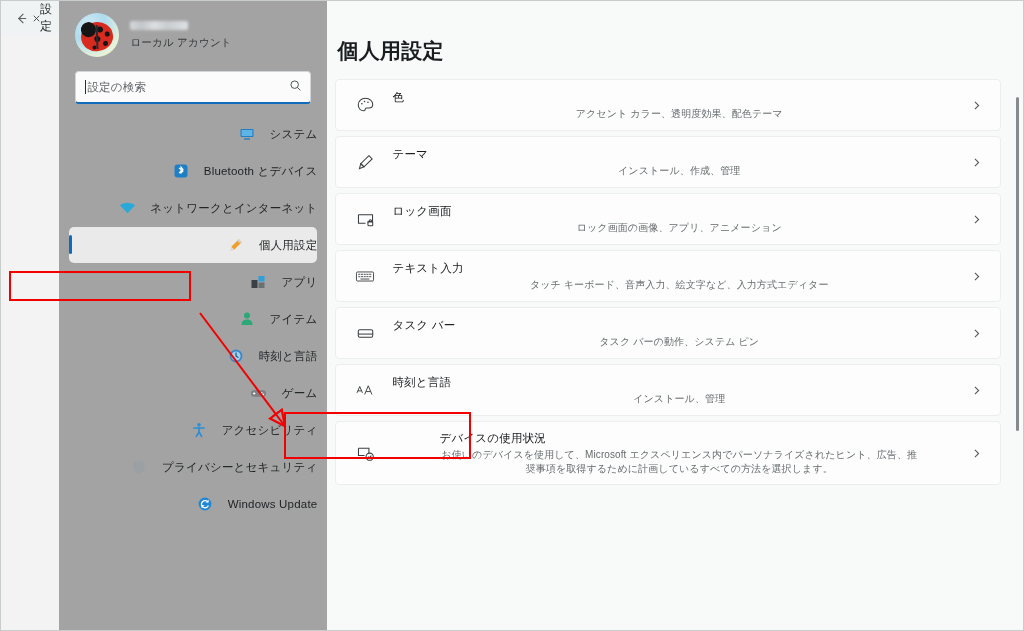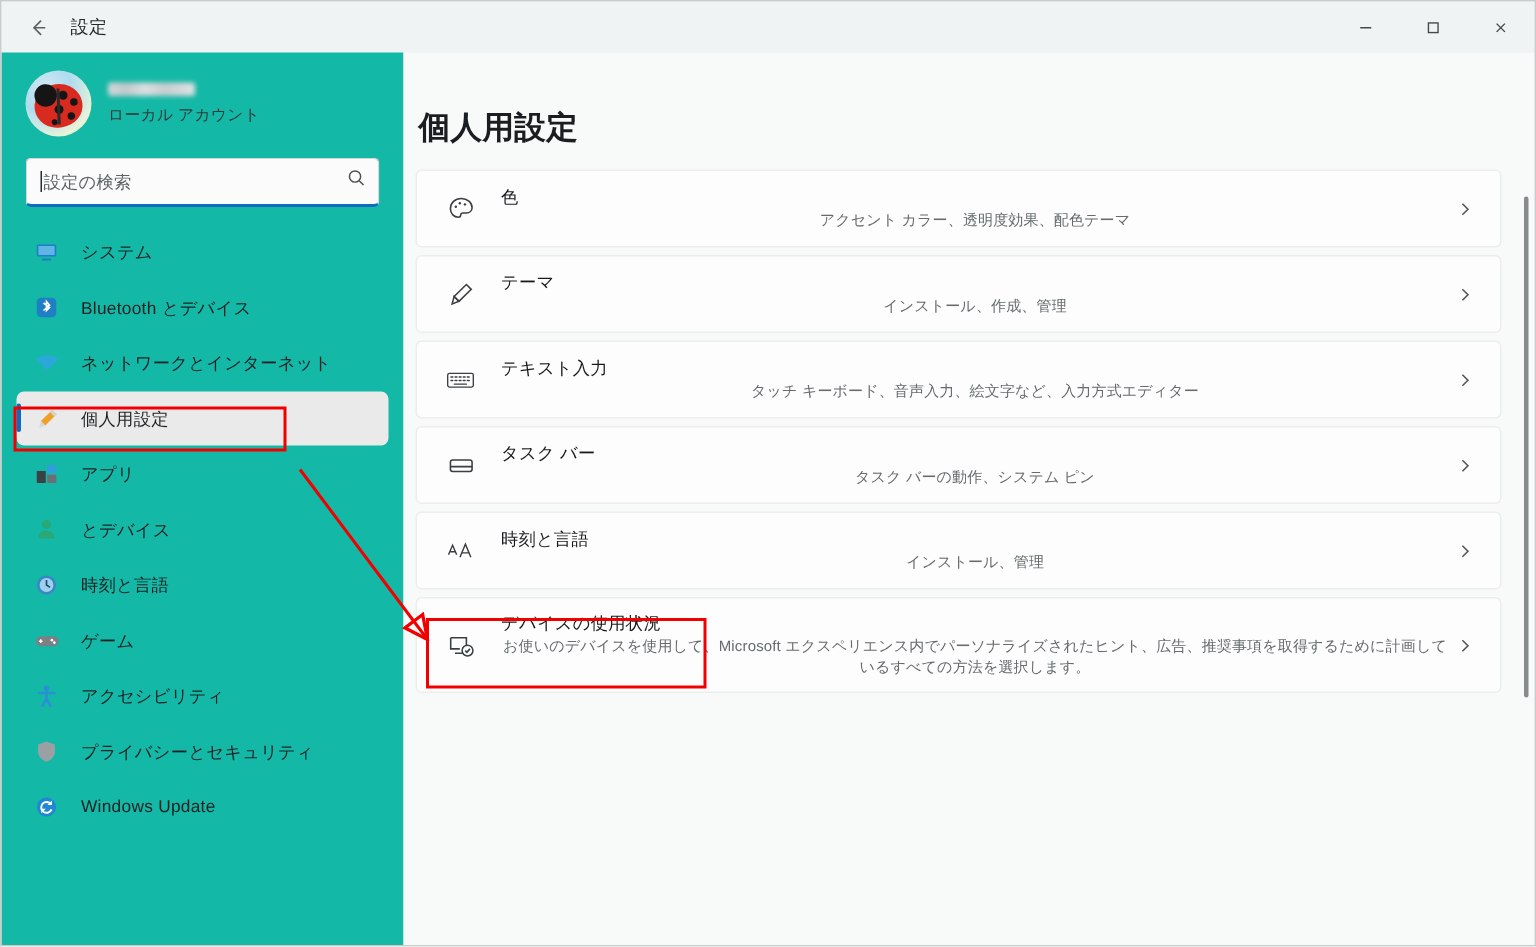--- a/index.html
+++ b/index.html
@@ -7,21 +7,21 @@
     width: 1024px; height: 631px;
     font-family: "Liberation Sans", "DejaVu Sans", sans-serif;
     overflow: hidden;
     background: #eef2f1;
   }
   .window {
     position: relative;
     width: 1024px; height: 631px;
     background: #f3f3f3;
     border: 1px solid #c8cdcc;
-    display: flex; flex-direction: column;
+    display: flex; flex-direction: row;
     overflow: hidden;
   }
   
   .titlebar {
     height: 34px; flex: 0 0 34px;
     background: #eff3f3;
     display: flex; align-items: center;
     position: relative;
   }
   .back-btn {
@@ -42,21 +42,21 @@
     display: flex; align-items: center; justify-content: center;
     font-size: 11px; color: #44494b;
   }
   .win-btn svg { stroke: #44494b; }
   .win-btn.close svg { stroke: #3d4244; }
   
   .body-split { flex: 1; display: flex; min-height: 0; }
   
   .sidebar {
     width: 268px; flex: 0 0 268px;
-    background: #14b8a6;
+    background: #a3a3a3;
     padding: 0 0 0 0;
     display: flex; flex-direction: column;
     position: relative;
   }
   .profile {
     display: flex; align-items: center;
     padding: 12px 0 10px 16px;
     height: 66px;
   }
   .avatar {
@@ -105,21 +105,21 @@
   }
   .caret {
     width: 1px; height: 14px; background: #2a2d2f; margin-right: 1px;
   }
   .search-ph { font-size: 11.5px; color: #5d6264; flex: 1; letter-spacing: .2px; }
   .search-icon svg { stroke: #4a4f51; }
   .nav { flex: 1; padding: 0 10px 0 10px; overflow: hidden; }
   .nav-item {
     height: 36px; display: flex; align-items: center;
     border-radius: 5px; padding-left: 10px;
-    position: relative; margin-bottom: 1px;
+    position: relative; margin-bottom: 1px; justify-content: flex-end;
   }
   .nav-item.active { background: #eaeaea; }
   .nav-item.active::before {
     content: ""; position: absolute; left: 0px; top: 8px;
     width: 3px; height: 19px; border-radius: 2px; background: #0f6cbd;
   }
   .nav-icon {
     width: 20px; height: 20px; margin-right: 13px;
     display: flex; align-items: center; justify-content: center;
     flex: 0 0 20px;
@@ -141,21 +141,21 @@
   .card {
     background: #fdfdfd;
     border: 1px solid #eceeed;
     border-radius: 4px;
     height: 52px;
     display: flex; align-items: center;
     padding: 0 14px 0 16px;
     margin-bottom: 5px;
     position: relative;
   }
-  .card.tall { height: 64px; align-items: center; }
+  .card.tall { height: 64px; align-items: center; gap: 47px; }
   .card-icon {
     width: 26px; flex: 0 0 26px; height: 24px;
     display: flex; align-items: center; justify-content: center;
     margin-right: 14px;
   }
   .card-icon svg { stroke: #3b3f41; }
   .card-text { flex: 1; min-width: 0; }
   .card-title {
     font-size: 11.5px; color: #17191b; margin-bottom: 2px; letter-spacing: .2px;
   }
@@ -297,21 +297,21 @@
           <span class="nav-label">アプリ</span>
         </div>
 
         <div class="nav-item">
           <span class="nav-icon">
             <svg width="16" height="16" viewBox="0 0 16 16">
                 <circle cx="8" cy="4.6" r="3" fill="#2aa877"></circle>
                 <path d="M2.5 14 C2.5 10.4 5 8.6 8 8.6 C11 8.6 13.5 10.4 13.5 14 Z" fill="#2aa877"></path>
               </svg>
           </span>
-          <span class="nav-label">とデバイス</span>
+          <span class="nav-label">アイテム</span>
         </div>
 
         <div class="nav-item">
           <span class="nav-icon">
             <svg width="16" height="16" viewBox="0 0 16 16">
                 <circle cx="8" cy="8" r="6.4" fill="#3a87c8"></circle>
                 <circle cx="8" cy="8" r="4.6" fill="#9ed0ee"></circle>
                 <path d="M8 4.6 V8 L10.4 9.6" stroke="#1d4a70" stroke-width="1.1" fill="none"></path>
               </svg>
           </span>
@@ -399,20 +399,39 @@
             <div class="card-title">テーマ</div>
             <div class="card-sub">インストール、作成、管理</div>
           </div>
           <span class="chevron">
             <svg width="11" height="11" viewBox="0 0 12 12" fill="none" stroke-width="1.2">
                 <path d="M4.3 2 L8.3 6 L4.3 10"></path>
               </svg>
           </span>
         </div>
 
+        <div class="card">
+          <span class="card-icon">
+            <svg width="19" height="19" viewBox="0 0 20 20" fill="none" stroke-width="1.1">
+              <path d="M2.6 5 H17.4 V12.6 H12"></path>
+              <path d="M2.6 5 V14 H10"></path>
+              <rect x="12.6" y="12" width="5" height="4.6" rx=".8"></rect>
+              <path d="M14 12 V10.8 A1.6 1.6 0 0 1 16.2 10.8 V12"></path>
+            </svg>
+          </span>
+          <div class="card-text">
+            <div class="card-title">ロック画面</div>
+            <div class="card-sub">ロック画面の画像、アプリ、アニメーション</div>
+          </div>
+          <span class="chevron">
+            <svg width="11" height="11" viewBox="0 0 12 12" fill="none" stroke-width="1.2">
+                <path d="M4.3 2 L8.3 6 L4.3 10"></path>
+              </svg>
+          </span>
+        </div>
 
         <div class="card">
           <span class="card-icon">
             <svg width="20" height="19" viewBox="0 0 22 20" fill="none" stroke-width="1">
               <rect x="1.6" y="5" width="18.8" height="10" rx="1.3"></rect>
               <path d="M4 7.6h1.4M7 7.6h1.4M10 7.6h1.4M13 7.6h1.4M16 7.6h1.4M4 10.2h1.4M7 10.2h1.4M10 10.2h1.4M13 10.2h1.4M16 10.2h1.4M6.4 12.8h9" stroke-linecap="round"></path>
             </svg>
           </span>
           <div class="card-text">
             <div class="card-title">テキスト入力</div>

